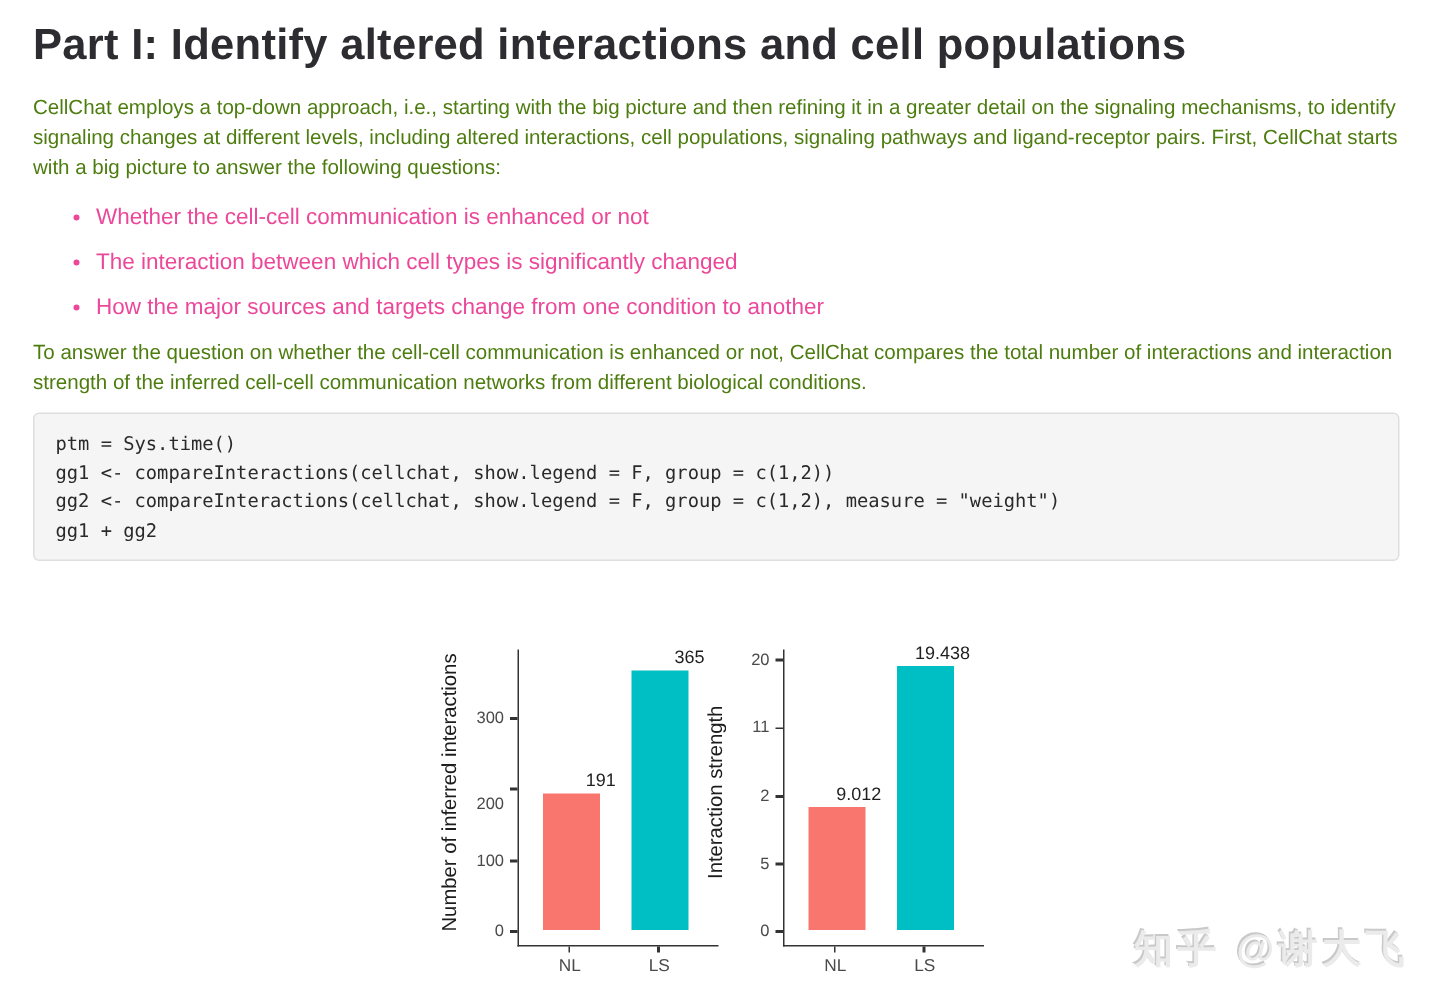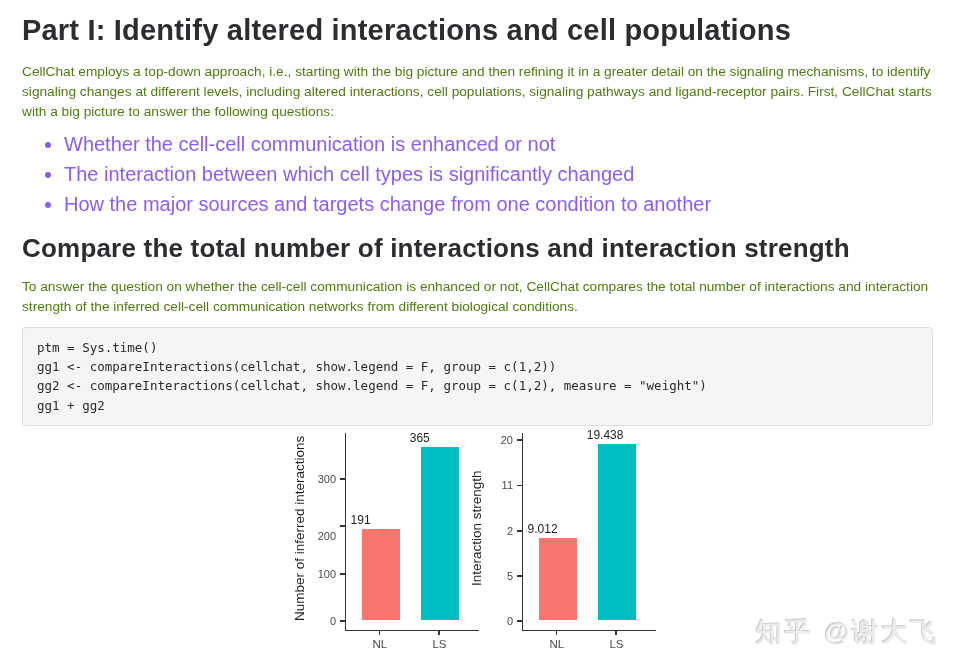--- a/index.html
+++ b/index.html
@@ -3,62 +3,61 @@
 <meta charset="utf-8">
 <style>
   * { margin:0; padding:0; box-sizing:border-box; }
   html,body { width:967px; height:666px; background:#ffffff; overflow:hidden; }
   body { font-family:"Liberation Sans", sans-serif; color:#3e3e3e; position:relative; }
   .doc { padding:10px 34px 0 22px; }
   h1 { font-size:29px; line-height:36px; font-weight:600; color:#2d2d31; margin:2px 0 14px; letter-spacing:0.2px; }
   h2 { font-size:26px; line-height:34px; font-weight:600; color:#2d2d31; margin:17px 0 12px; letter-spacing:0.2px; }
   p  { font-size:13.7px; line-height:20px; color:#4d7c0f; }
   ul { margin:13px 0 9px 26px; padding-left:16px; }
-  li { font-size:20px; line-height:19px; color:#8b5cf6; margin-bottom:11px; }
+  li { font-size:15px; line-height:19px; color:#ec4899; margin-bottom:11px; }
   pre.code-block {
     margin-top:10px; background:#f5f5f5; border:1px solid #dedede; border-radius:4px;
     padding:10px 14px; font-family:"DejaVu Sans Mono", monospace; font-size:12.5px;
     line-height:19.2px; color:#2a2a2a; white-space:pre; width:911px;
   }
   .charts { position:absolute; left:0; top:425px; width:967px; height:241px; }
   .chart { position:absolute; top:0; width:200px; height:240px; }
   .chart.c0 { left:287px; }
   .chart.c1 { left:464px; }
   .ylabel {
     position:absolute; left:4px; top:0; height:206px; width:18px;
     writing-mode:vertical-rl; transform:rotate(180deg); text-align:center;
     font-size:13.5px; color:#1c1c1c; line-height:18px; white-space:nowrap;
   }
   .yaxis { position:absolute; left:0; top:8px; width:58px; height:198px; }
   .ytick-label { position:absolute; right:9px; width:40px; text-align:right; font-size:11px; line-height:14px; color:#4a4a4a; }
   .ytick-mark  { position:absolute; right:0; width:5px; height:1.6px; background:#333; }
   .plot { position:absolute; left:58px; top:8px; width:134px; height:198px; border-left:1.6px solid #333; border-bottom:1.6px solid #333; }
   .bar { position:absolute; }
-  .value-label { position:absolute; width:60px; text-align:left; font-size:12px; color:#1f1f1f; line-height:13px; }
+  .value-label { position:absolute; width:60px; text-align:right; font-size:12px; color:#1f1f1f; line-height:13px; }
   .xaxis { position:absolute; left:58px; top:206px; width:134px; height:26px; }
   .xtick-mark { position:absolute; top:0; width:1.6px; height:4px; background:#333; }
   .cat-label { position:absolute; top:7px; width:60px; text-align:center; font-size:11.5px; color:#4a4a4a; }
   .watermark {
     position:absolute; left:756px; top:615px; font-size:26px; letter-spacing:3px;
     color:#ebebeb; text-shadow:-1px -1px 0 #c9c9c9, 1.5px 1.5px 1px #ffffff;
     font-weight:700; user-select:none;
   }
 </style>
 </head>
 <body>
 
 <main class="doc">
   <h1>Part I: Identify altered interactions and cell populations</h1>
   <p>CellChat employs a top-down approach, i.e., starting with the big picture and then refining it in a greater detail on the signaling mechanisms, to identify signaling changes at different levels, including altered interactions, cell populations, signaling pathways and ligand-receptor pairs. First, CellChat starts with a big picture to answer the following questions:</p>
   <ul>
     <li>Whether the cell-cell communication is enhanced or not</li>
     <li>The interaction between which cell types is significantly changed</li>
     <li>How the major sources and targets change from one condition to another</li>
   </ul>
-  <h2>Compare the total number of interactions and interaction strength</h2>
   <p>To answer the question on whether the cell-cell communication is enhanced or not, CellChat compares the total number of interactions and interaction strength of the inferred cell-cell communication networks from different biological conditions.</p>
   <pre class="code-block"><span>ptm = Sys.time()</span>
 <span>gg1 &lt;- compareInteractions(cellchat, show.legend = F, group = c(1,2))</span>
 <span>gg2 &lt;- compareInteractions(cellchat, show.legend = F, group = c(1,2), measure = "weight")</span>
 <span>gg1 + gg2</span></pre>
 </main>
 
 <div class="charts">
   <div class="chart c0">
     <div class="ylabel">Number of inferred interactions</div>

